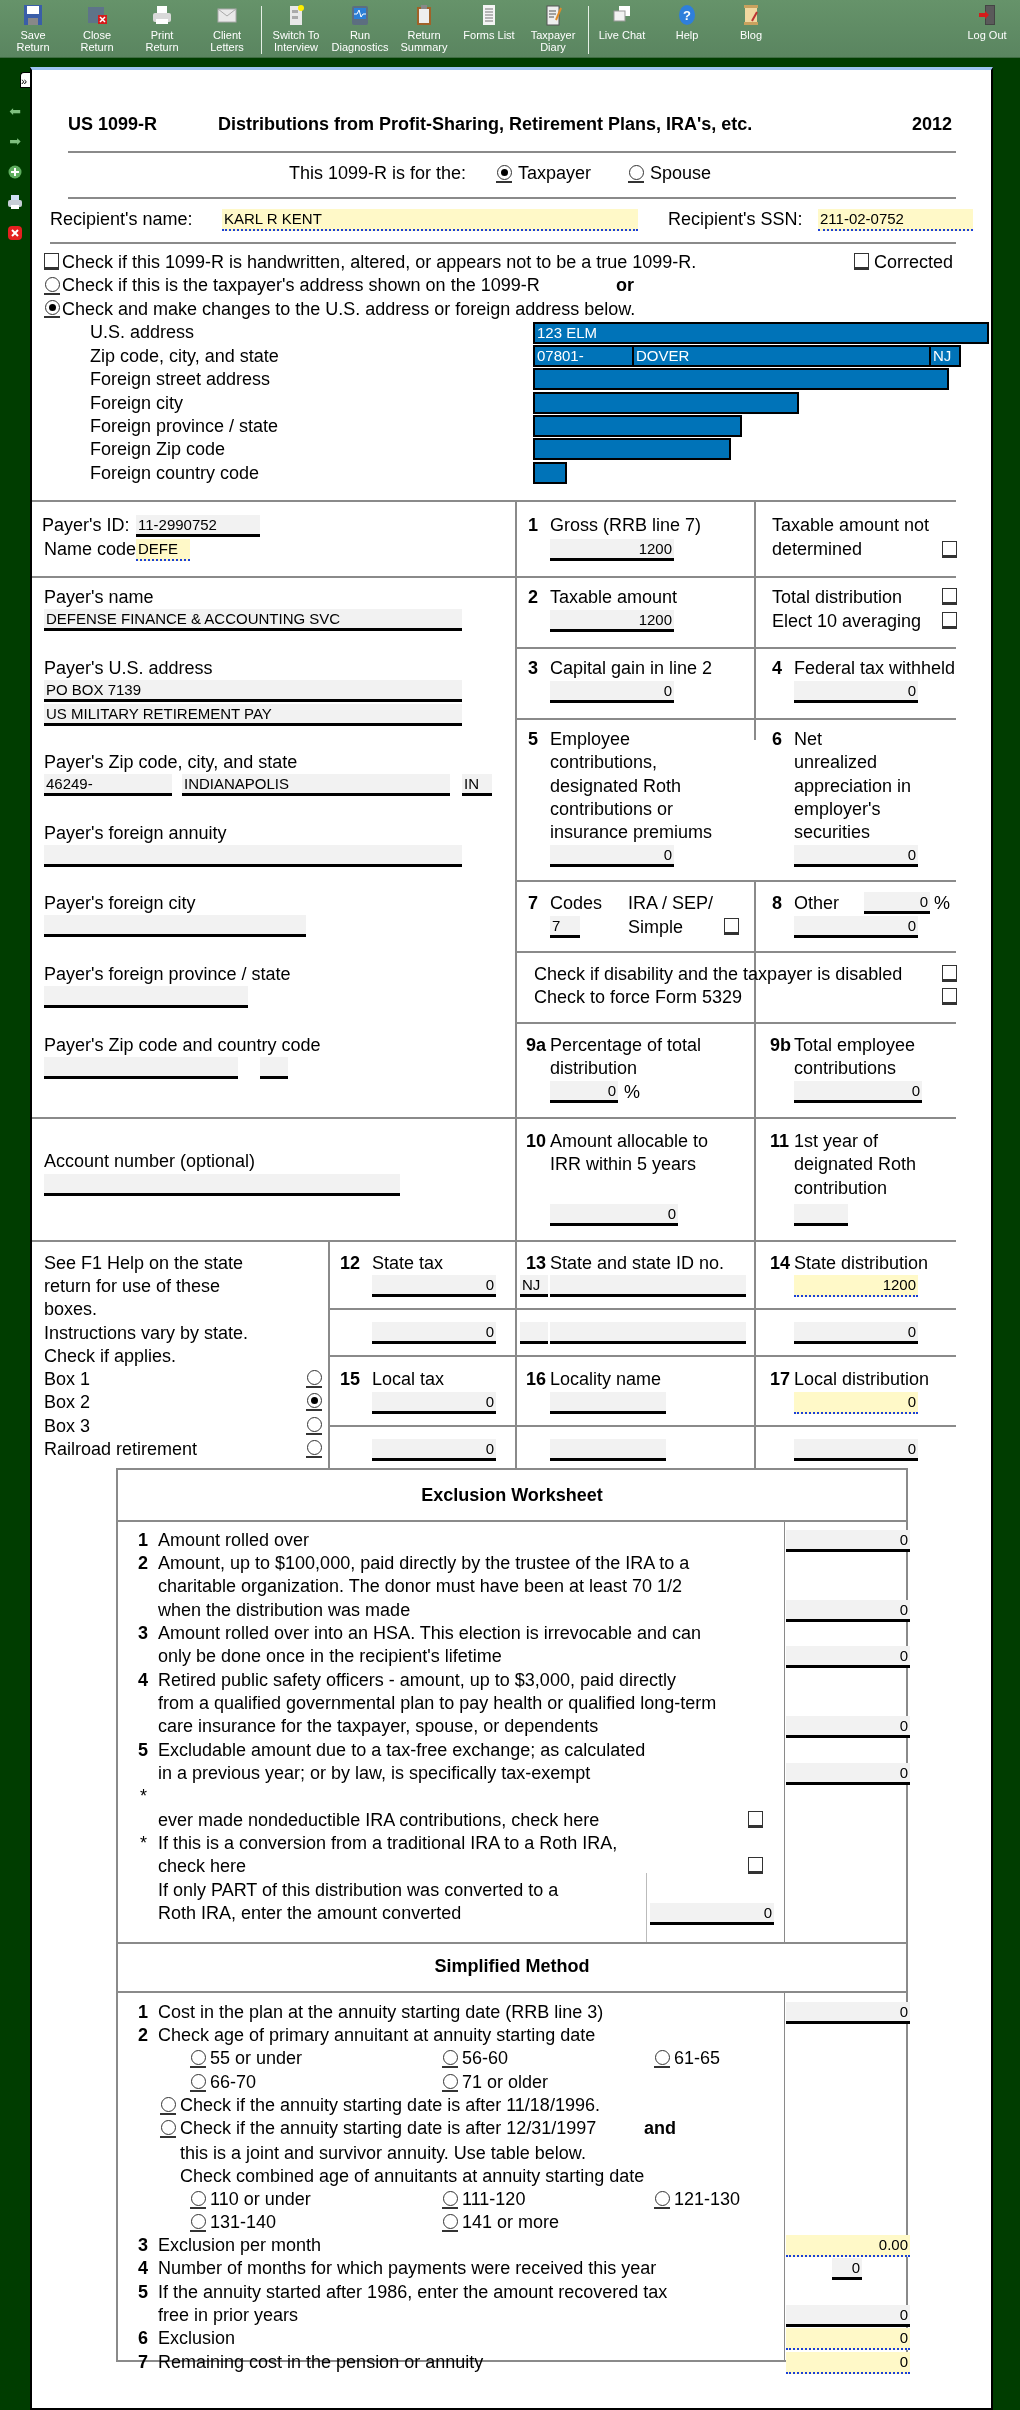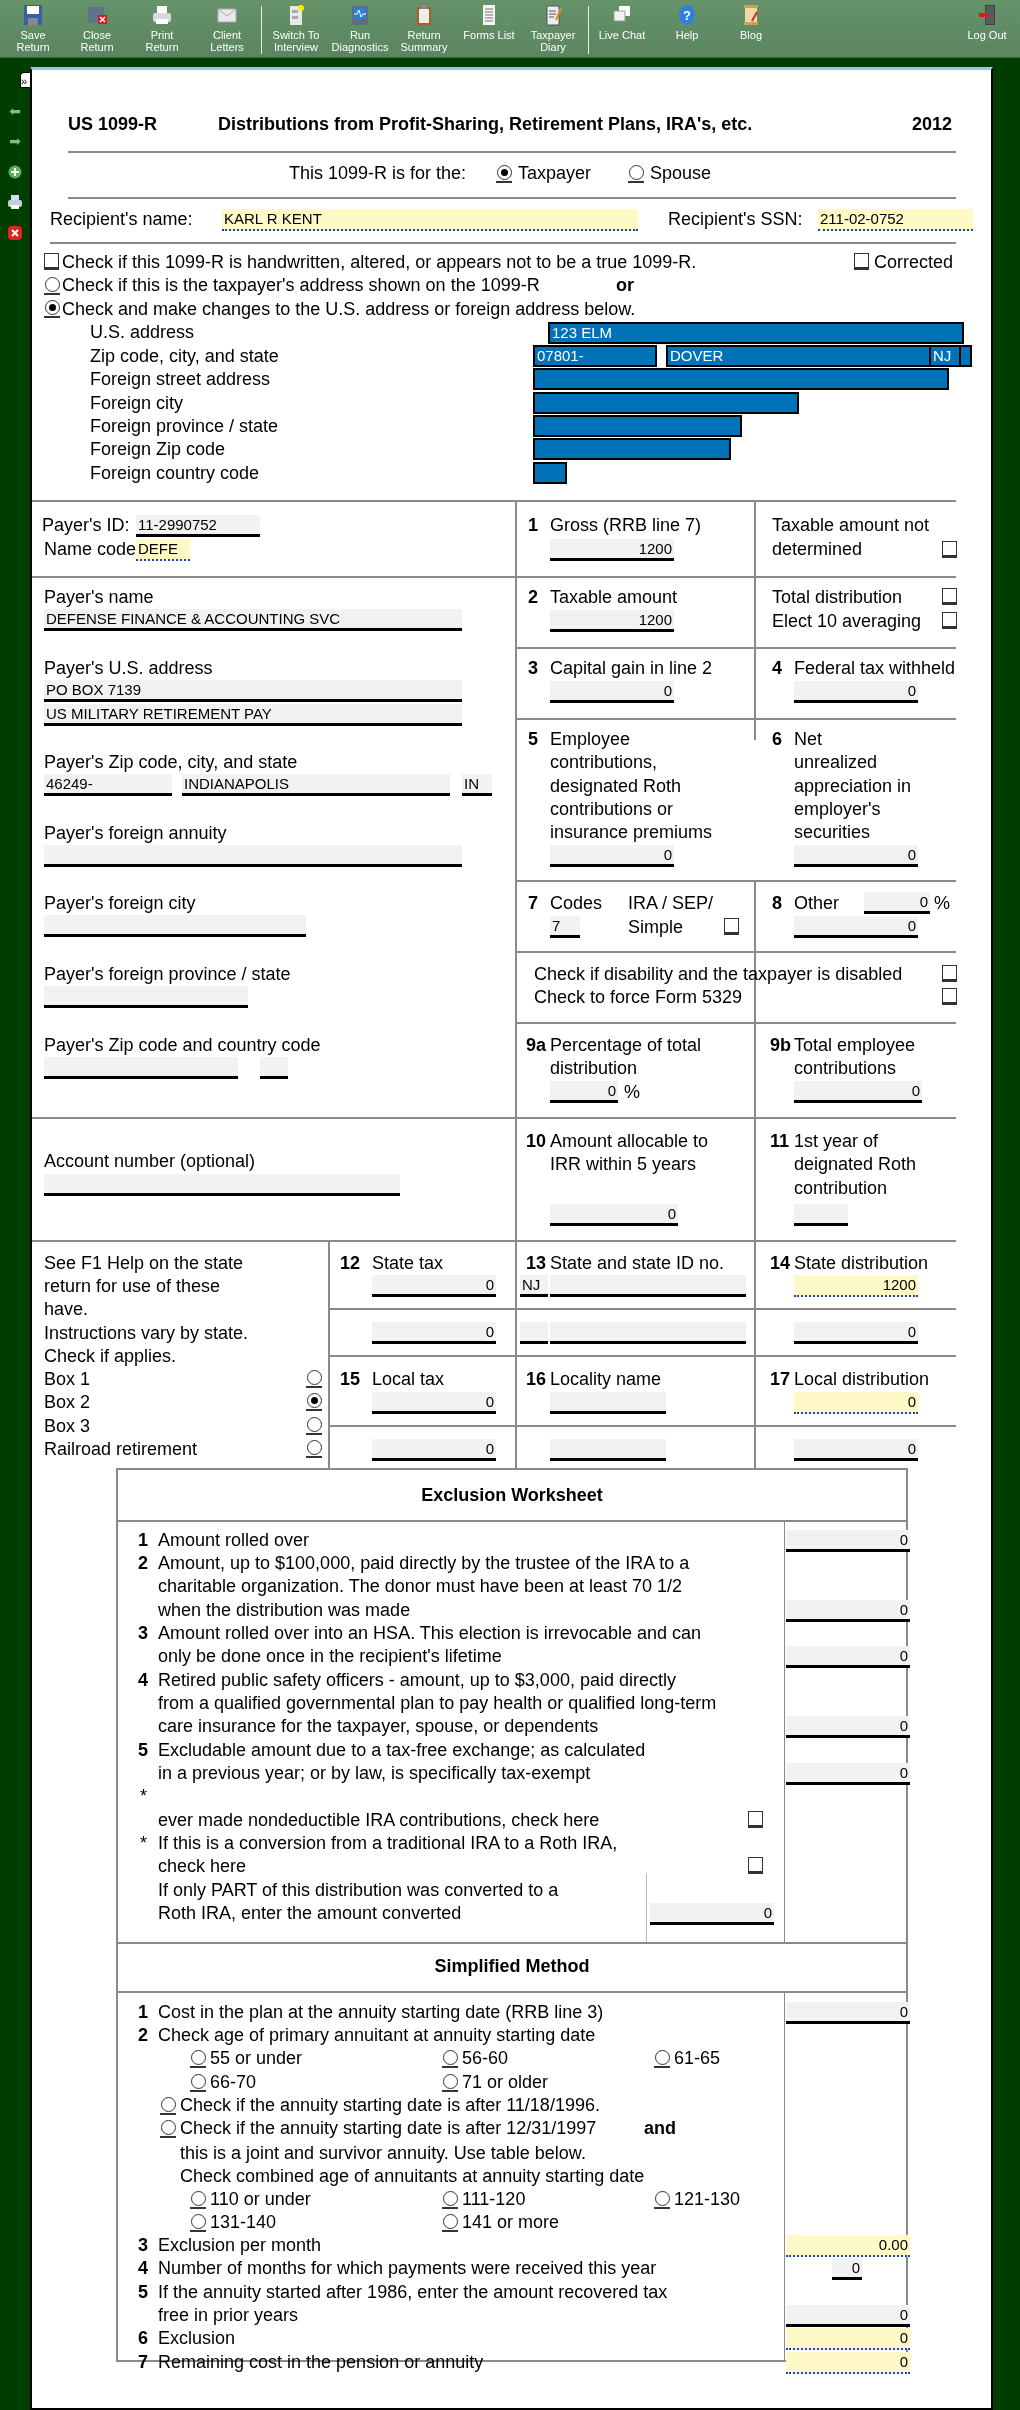--- a/index.html
+++ b/index.html
@@ -192,24 +192,24 @@
   <div class="lbl" style="left:842px;top:181px">Corrected</div>
   <div class="rd" style="left:12px;top:207px"></div>
   <div class="lbl" style="left:30px;top:204px">Check if this is the taxpayer's address shown on the 1099-R</div>
   <div class="lbl ttl" style="left:584px;top:204px">or</div>
   <div class="rd on" style="left:12px;top:230px">
       <span></span>
     </div>
   <div class="lbl" style="left:30px;top:228px">Check and make changes to the U.S.  address or foreign address below.</div>
 
   <div class="lbl" style="left:58px;top:251px">U.S.  address</div>
-  <div class="fld blue" style="left:516px;top:252px;width:416px">123 ELM</div>
+  <div class="fld blue" style="left:501px;top:252px;width:456px">123 ELM</div>
   <div class="lbl" style="left:58px;top:275px">Zip code,  city,  and state</div>
   <div class="fld blue" style="left:501px;top:275px;width:124px">07801-</div>
-  <div class="fld blue" style="left:634px;top:275px;width:306px">DOVER</div>
+  <div class="fld blue" style="left:600px;top:275px;width:306px">DOVER</div>
   <div class="fld blue" style="left:897px;top:275px;width:32px">NJ</div>
   <div class="lbl" style="left:58px;top:298px">Foreign street address</div>
   <div class="fld blue" style="left:501px;top:298px;width:416px"></div>
   <div class="lbl" style="left:58px;top:322px">Foreign city</div>
   <div class="fld blue" style="left:501px;top:322px;width:266px"></div>
   <div class="lbl" style="left:58px;top:345px">Foreign province / state</div>
   <div class="fld blue" style="left:501px;top:345px;width:209px"></div>
   <div class="lbl" style="left:58px;top:368px">Foreign Zip code</div>
   <div class="fld blue" style="left:501px;top:368px;width:198px"></div>
   <div class="lbl" style="left:58px;top:392px">Foreign country code</div>
@@ -327,21 +327,21 @@
   <div class="lbl" style="left:762px;top:1083px">deignated Roth</div>
   <div class="lbl" style="left:762px;top:1107px">contribution</div>
   <div class="fld" style="left:762px;top:1134px;width:54px"></div>
   <div class="hr" style="left:0;top:1170px;width:924px"></div>
 
   <div class="vr" style="left:296px;top:1170px;height:228px"></div>
   <div class="vr" style="left:483px;top:1170px;height:228px"></div>
   <div class="vr" style="left:722px;top:1170px;height:228px"></div>
   <div class="lbl" style="left:12px;top:1182px">See F1 Help on the state</div>
   <div class="lbl" style="left:12px;top:1205px">return for use of these</div>
-  <div class="lbl" style="left:12px;top:1228px">have.</div>
+  <div class="lbl" style="left:12px;top:1228px">boxes.</div>
   <div class="lbl" style="left:12px;top:1252px">Instructions vary by state.</div>
   <div class="lbl" style="left:12px;top:1275px">Check if applies.</div>
   <div class="lbl" style="left:12px;top:1298px">Box 1</div>
   <div class="rd" style="left:274px;top:1300px"></div>
   <div class="lbl" style="left:12px;top:1321px">Box 2</div>
   <div class="rd on" style="left:274px;top:1323px">
       <span></span>
     </div>
   <div class="lbl" style="left:12px;top:1345px">Box 3</div>
   <div class="rd" style="left:274px;top:1347px"></div>

